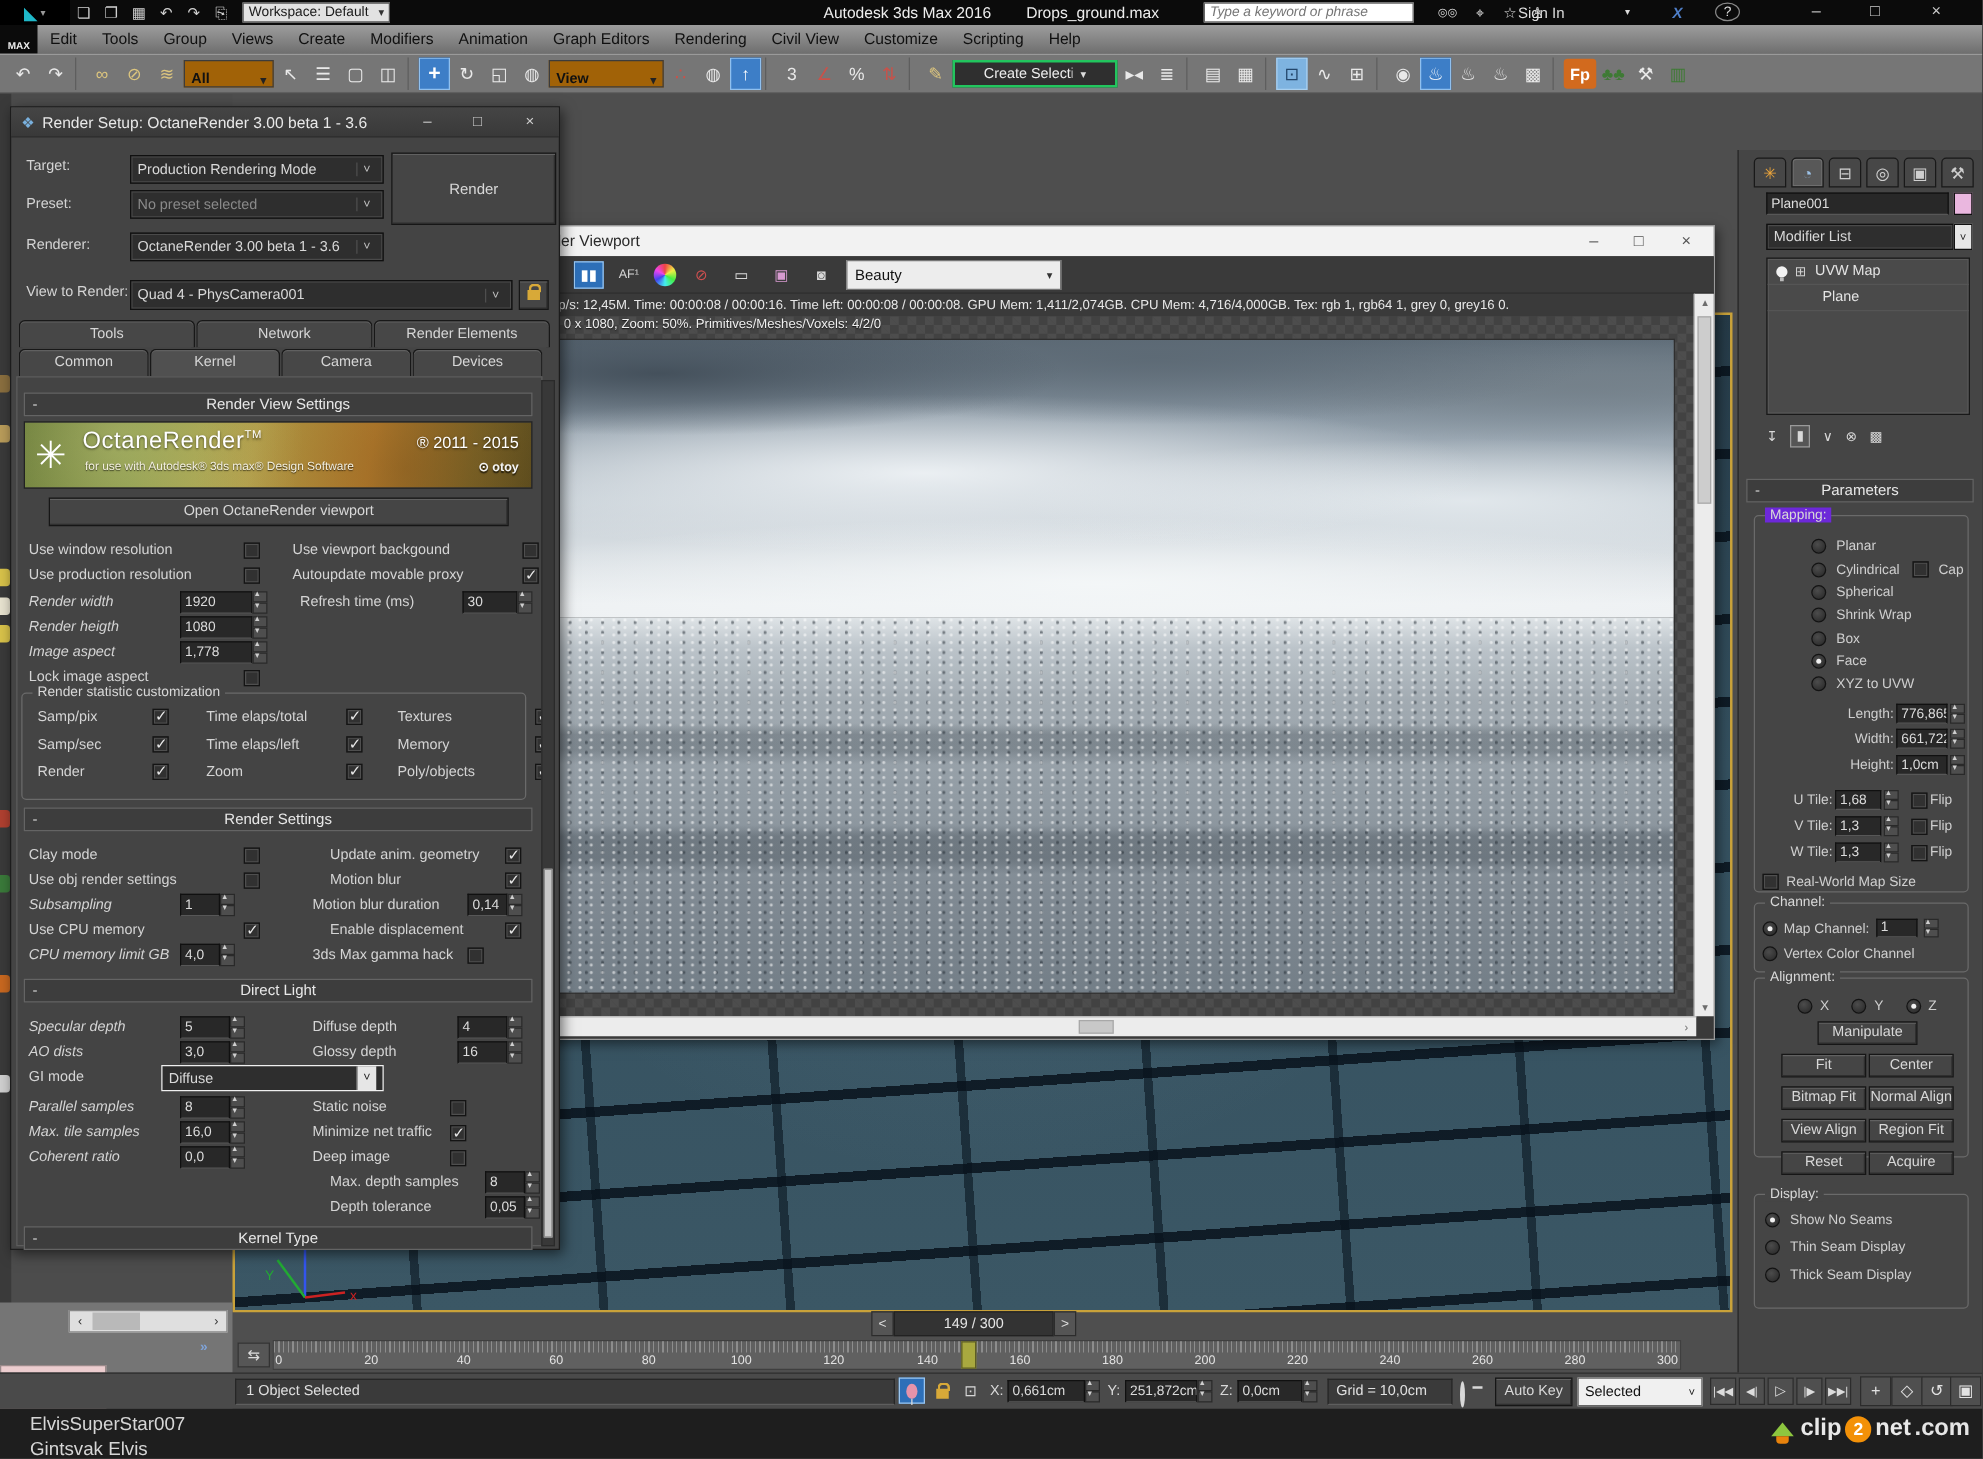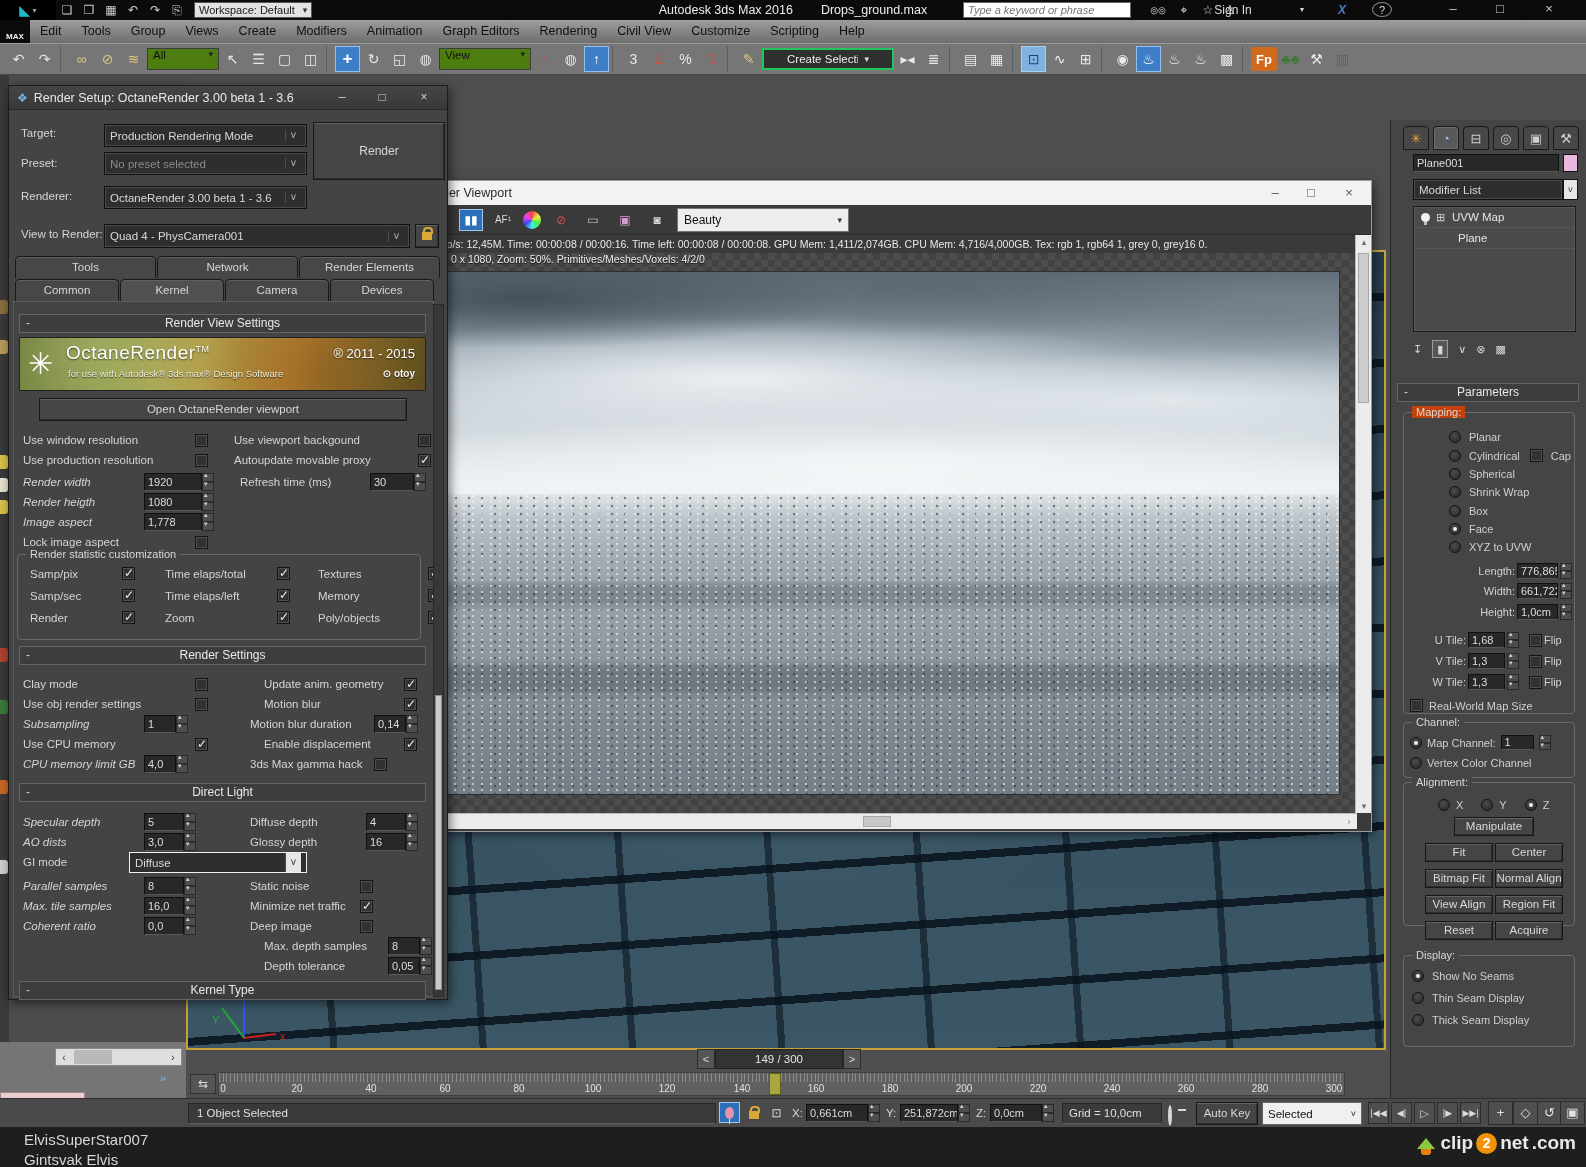--- a/index.html
+++ b/index.html
@@ -29,21 +29,21 @@
 
   
   .maintb{position:absolute;left:0;top:43px;width:1586px;height:32px;background:#767676;border-top:1px solid #9a9a9a;border-bottom:1px solid #4a4a4a;display:flex;align-items:center;padding-left:6px;gap:1px;}
   .tbico{width:25px;height:26px;display:flex;align-items:center;justify-content:center;color:#e9e9e9;font-size:14px;flex:0 0 auto;}
   .tbico.gold{color:#dcc57e;}
   .tbico.red{color:#c9524a;}
   .tbico.green{color:#3e7a34;}
   .tbico.active{background:#3d7ec7;box-shadow:inset 0 0 0 1px #8fc0ef;color:#fff;}
   .tbico.lit{background:#7eb3e0;box-shadow:inset 0 0 0 1px #a9d0ef;color:#23466b;}
   .tbsep{width:6px;height:26px;flex:0 0 auto;border-left:1px solid #5e5e5e;margin:0 2px;}
-  .lt-combo{height:22px;background:#4d7c0f;border:1px solid #3c3c3c;color:#111;font-size:11.5px;display:flex;align-items:flex-start;padding:0 5px;flex:0 0 auto;}
+  .lt-combo{height:22px;background:#a16207;border:1px solid #3c3c3c;color:#111;font-size:11.5px;display:flex;align-items:flex-end;padding:0 5px;flex:0 0 auto;font-weight:bold;}
   .lt-combo .arr2{margin-left:auto;padding-left:8px;font-size:9px;color:#222;}
   .dk-combo{height:22px;background:#2f2f2f;border:2px solid #22c55e;color:#eee;font-size:11.5px;display:flex;align-items:center;padding:0 23px;flex:0 0 auto;}
   .dk-combo .arr2{margin-left:auto;padding-left:6px;font-size:9px;color:#ddd;}
   .fpbox{width:26px;height:24px;background:#d26a1e;color:#fff;font-weight:bold;font-size:13px;display:flex;align-items:center;justify-content:center;border-radius:3px;}
 
   
   .dl{font-size:11.5px;color:#d4d4d4;white-space:nowrap;}
   .cb{display:inline-block;width:13px;height:13px;background:#313131;border:1px solid #141414;box-shadow:inset 0 0 0 1px #4f4f4f;position:relative;flex:0 0 auto;}
   .cb.on::after{content:"✓";position:absolute;left:1px;top:-2px;color:#eaeaea;font-size:12px;}
   .radio{display:inline-block;width:12px;height:12px;border-radius:50%;background:radial-gradient(circle at 40% 35%,#4c4c4c,#262626);border:1px solid #131313;position:relative;flex:0 0 auto;}
@@ -712,21 +712,21 @@
       <span>⊗</span>
       <span>▩</span>
     </div>
 
     <div class="sech" style="left:6px;top:263px;width:182px;background:#3d3d3d;">
       <span class="minus">-</span>
       <span>Parameters</span>
     </div>
 
     <div class="grp" style="left:12px;top:292px;width:172px;height:302px;">
-      <span class="legend" style="background:#c2410c;text-align:right;">Mapping:</span>
+      <span class="legend" style="background:#6d28d9;text-align:right;">Mapping:</span>
       <div class="abs" style="left:45px;top:18px;display:flex;align-items:center;gap:8px;">
         <span class="radio"></span>
           <span class="cp-lab">Planar</span>
       </div>
       <div class="abs" style="left:45px;top:36px;display:flex;align-items:center;gap:8px;">
         <span class="radio"></span>
           <span class="cp-lab">Cylindrical</span>
         <span class="cb" style="margin-left:2px;"></span>
           <span class="cp-lab">Cap</span>
       </div>

